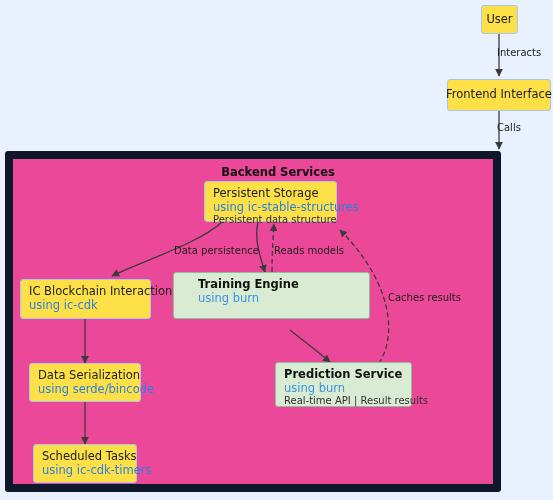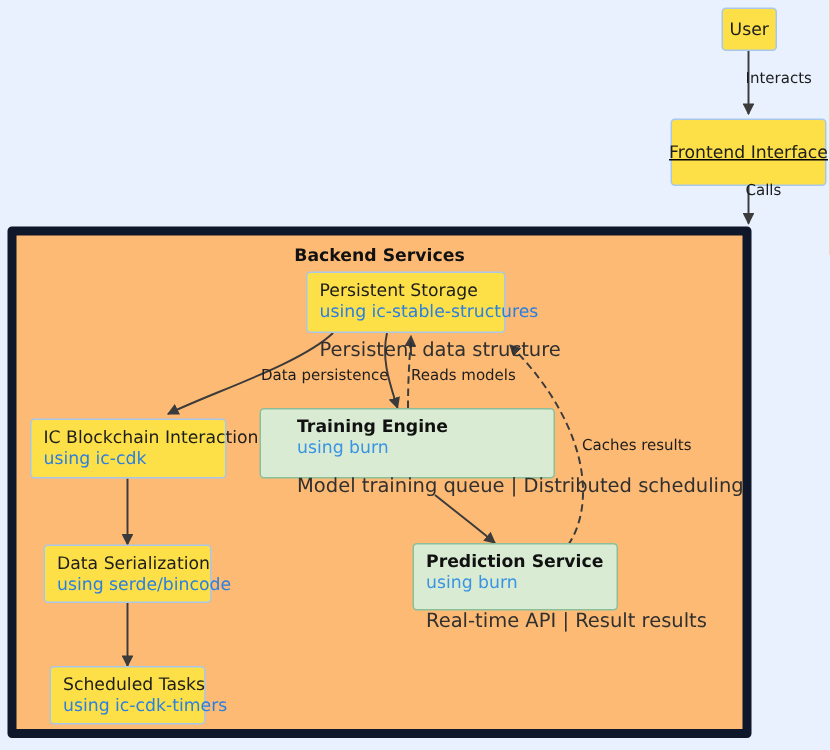--- a/index.html
+++ b/index.html
@@ -42,23 +42,22 @@
     font-size: 11.5px;
     white-space: nowrap;
   }
   .node .crate {
     color: #2a7fe0;
     font-size: 11.5px;
     white-space: nowrap;
   }
   .node .desc {
     color: #303030;
-    font-size: 13px;
+    font-size: 10px;
     white-space: nowrap;
-    margin-top: 12px;
   }
   
   .node.service {
     background: #d9ebd3;
     border: 1px solid #8bbf9a;
   }
   .node.service .title {
     font-weight: bold;
     font-size: 11.5px;
     color: #111111;
@@ -73,23 +72,24 @@
     justify-content: center;
     padding: 0;
   }
   .node.plain .title {
     font-size: 11.5px;
   }
   
   .container {
     position: absolute;
     box-sizing: border-box;
-    background: #fdba74;
-    border: 6px solid #0f172a;
+    background: #ec4899;
+    border: 8px solid #0f172a;
     border-radius: 3px;
+    padding-left: 25px;
   }
   .container-title {
     position: absolute;
     width: 100%;
     text-align: center;
     top: 6px;
     font-size: 11.5px;
     font-weight: bold;
     color: #111111;
   }
@@ -136,21 +136,21 @@
 
     <line x1="85" y1="319" x2="85" y2="363" stroke="#3b3b3b" stroke-width="1.3" marker-end="url(#arrow)"></line>
 
     <line x1="85" y1="402" x2="85" y2="444" stroke="#3b3b3b" stroke-width="1.3" marker-end="url(#arrow)"></line>
   </svg>
 
   <div class="node plain" style="left:481px; top:5px; width:37px; height:29px;">
     <span class="title">User</span>
   </div>
 
-  <div class="node plain" style="left:447px; top:79px; width:104px; height:45px;text-decoration:underline;">
+  <div class="node plain" style="left:447px; top:79px; width:104px; height:32px;">
     <span class="title">Frontend Interface</span>
   </div>
 
   <div class="edge-label" style="left:497px; top:47px;">Interacts</div>
 
   <div class="edge-label" style="left:497px; top:122px;text-align:center;">Calls</div>
 
   <div class="edge-label" style="left:174px; top:245px;">Data persistence</div>
 
   <div class="edge-label" style="left:274px; top:245px;">Reads models</div>
@@ -164,21 +164,20 @@
   </div>
 
   <div class="node" style="left:20px; top:279px; width:131px; height:40px;">
     <div class="title">IC Blockchain Interaction</div>
     <div class="crate">using ic-cdk</div>
   </div>
 
   <div class="node service" style="left:173px; top:272px; width:197px; height:47px;padding-left:24px;">
     <div class="title">Training Engine</div>
     <div class="crate">using burn</div>
-    <div class="desc">Model training queue | Distributed scheduling</div>
   </div>
 
   <div class="node" style="left:29px; top:363px; width:112px; height:39px;">
     <div class="title">Data Serialization</div>
     <div class="crate">using serde/bincode</div>
   </div>
 
   <div class="node service" style="left:275px; top:362px; width:137px; height:45px;">
     <div class="title">Prediction Service</div>
     <div class="crate">using burn</div>

